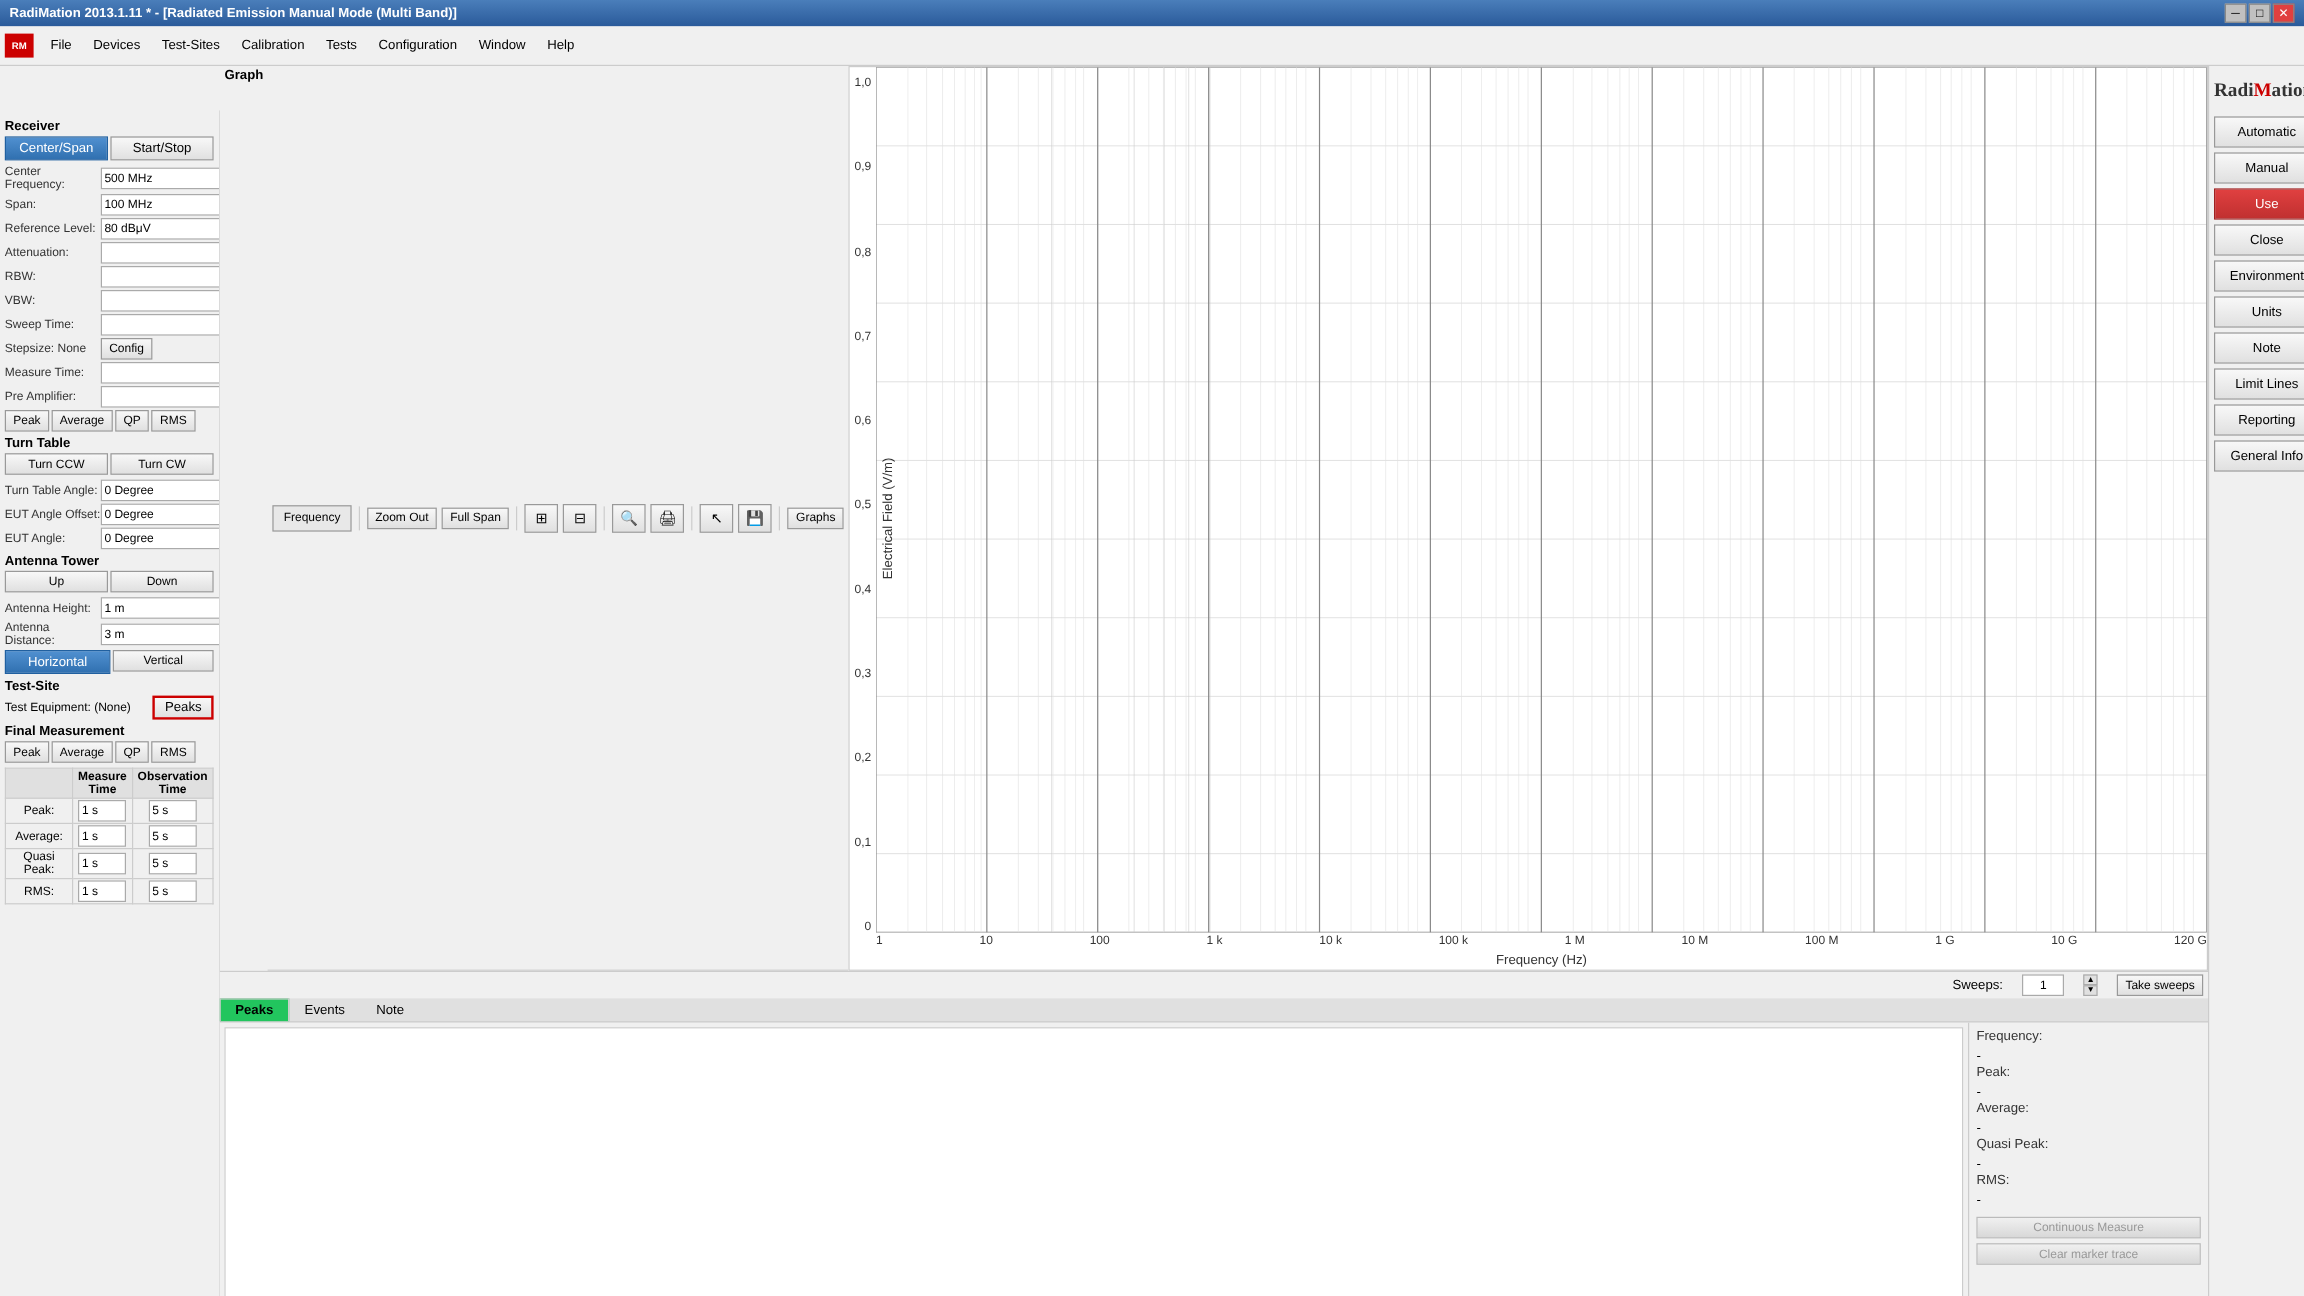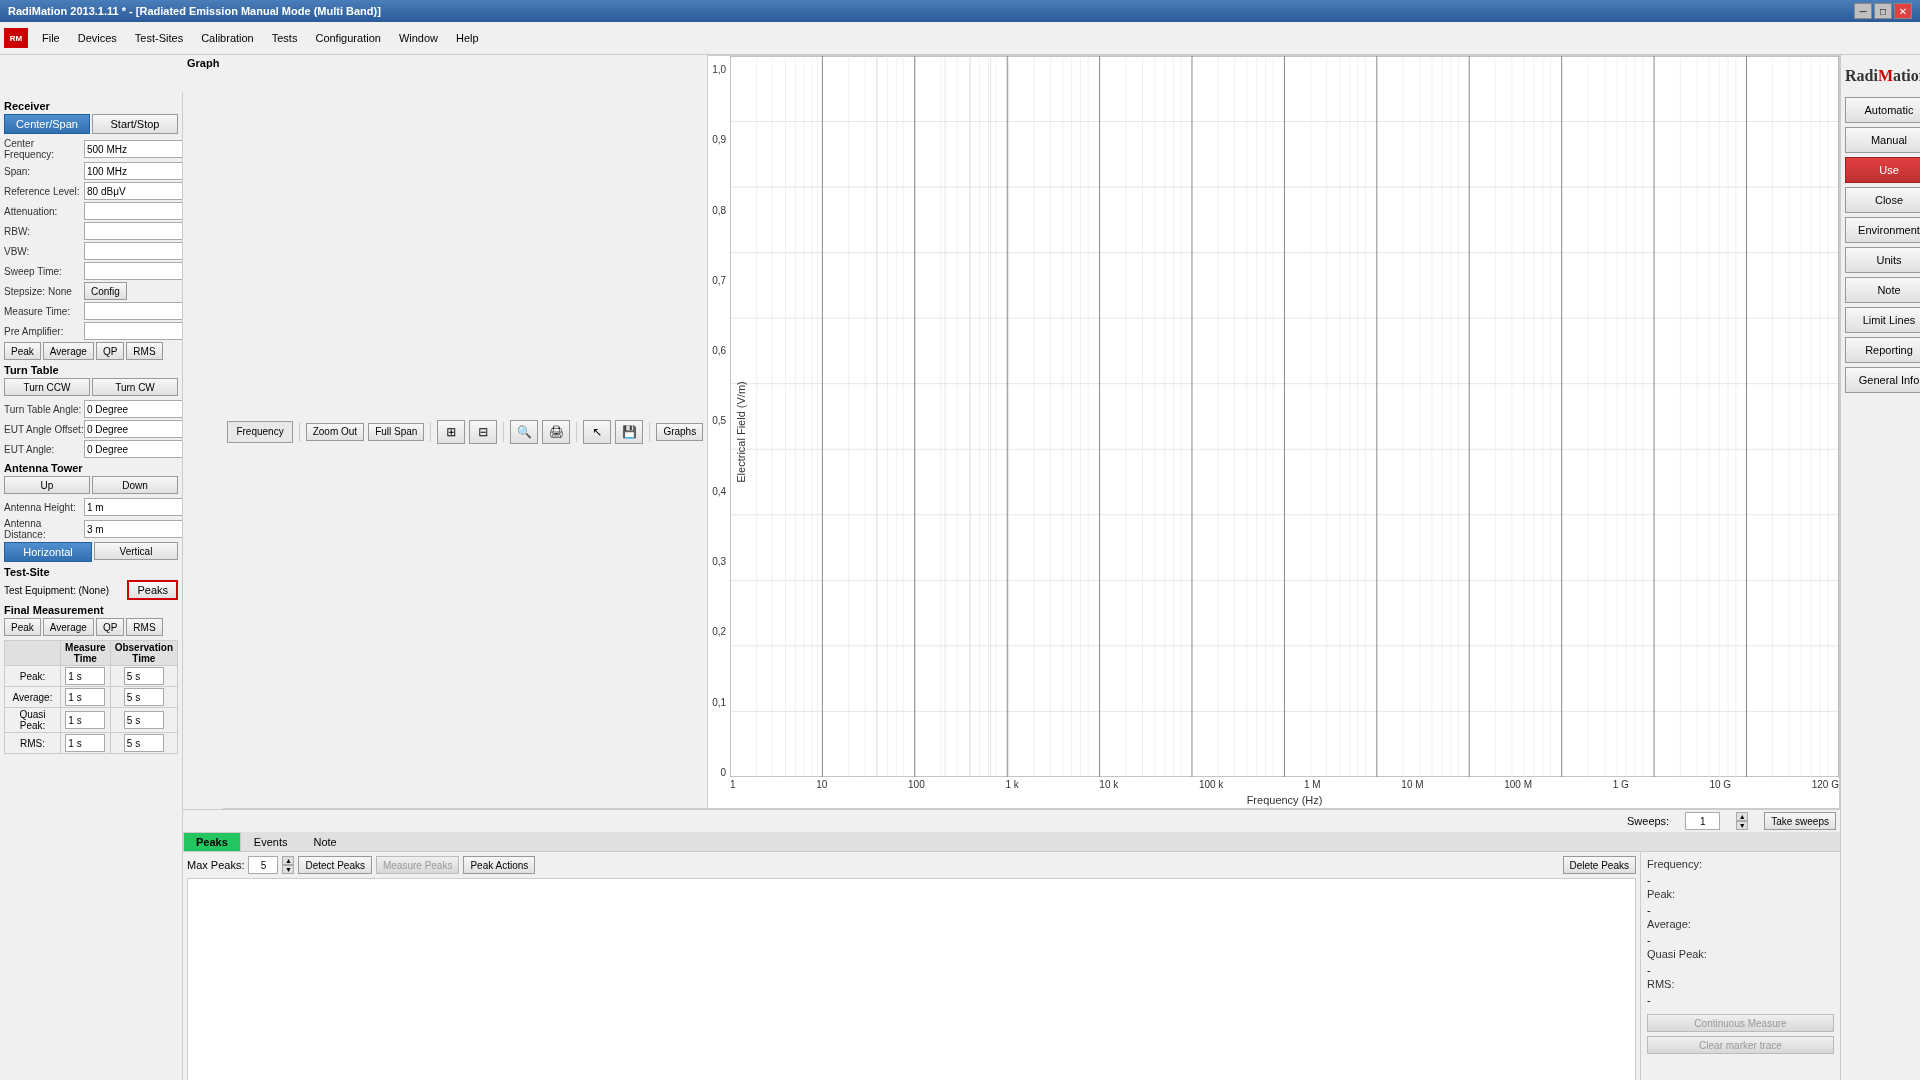--- a/index.html
+++ b/index.html
@@ -447,33 +447,20 @@
 
       <div class="tab-bar">
         <div class="tab active">Peaks</div>
         <div class="tab">Events</div>
         <div class="tab">Note</div>
       </div>
 
       <div class="bottom-content">
         <div class="bottom-main">
 
-          <div class="peaks-toolbar">
-            <span>Max Peaks:</span>
-            <input class="spinner-input" value="5" style="width: 30px;">
-            <div class="spinner-btns">
-              <button class="spinner-btn">▲</button>
-              <button class="spinner-btn">▼</button>
-            </div>
-            <button class="btn-small">Detect Peaks</button>
-            <button class="btn-small disabled-btn">Measure Peaks</button>
-            <button class="btn-small">Peak Actions</button>
-            <div style="flex:1;"></div>
-            <button class="btn-small">Delete Peaks</button>
-          </div>
 
           <div class="peaks-table-area"></div>
         </div>
 
         <div class="bottom-right">
           <div class="info-row">
             <span class="info-label">Frequency:</span>
             <span class="info-value">-</span>
           </div>
           <div class="info-row">

